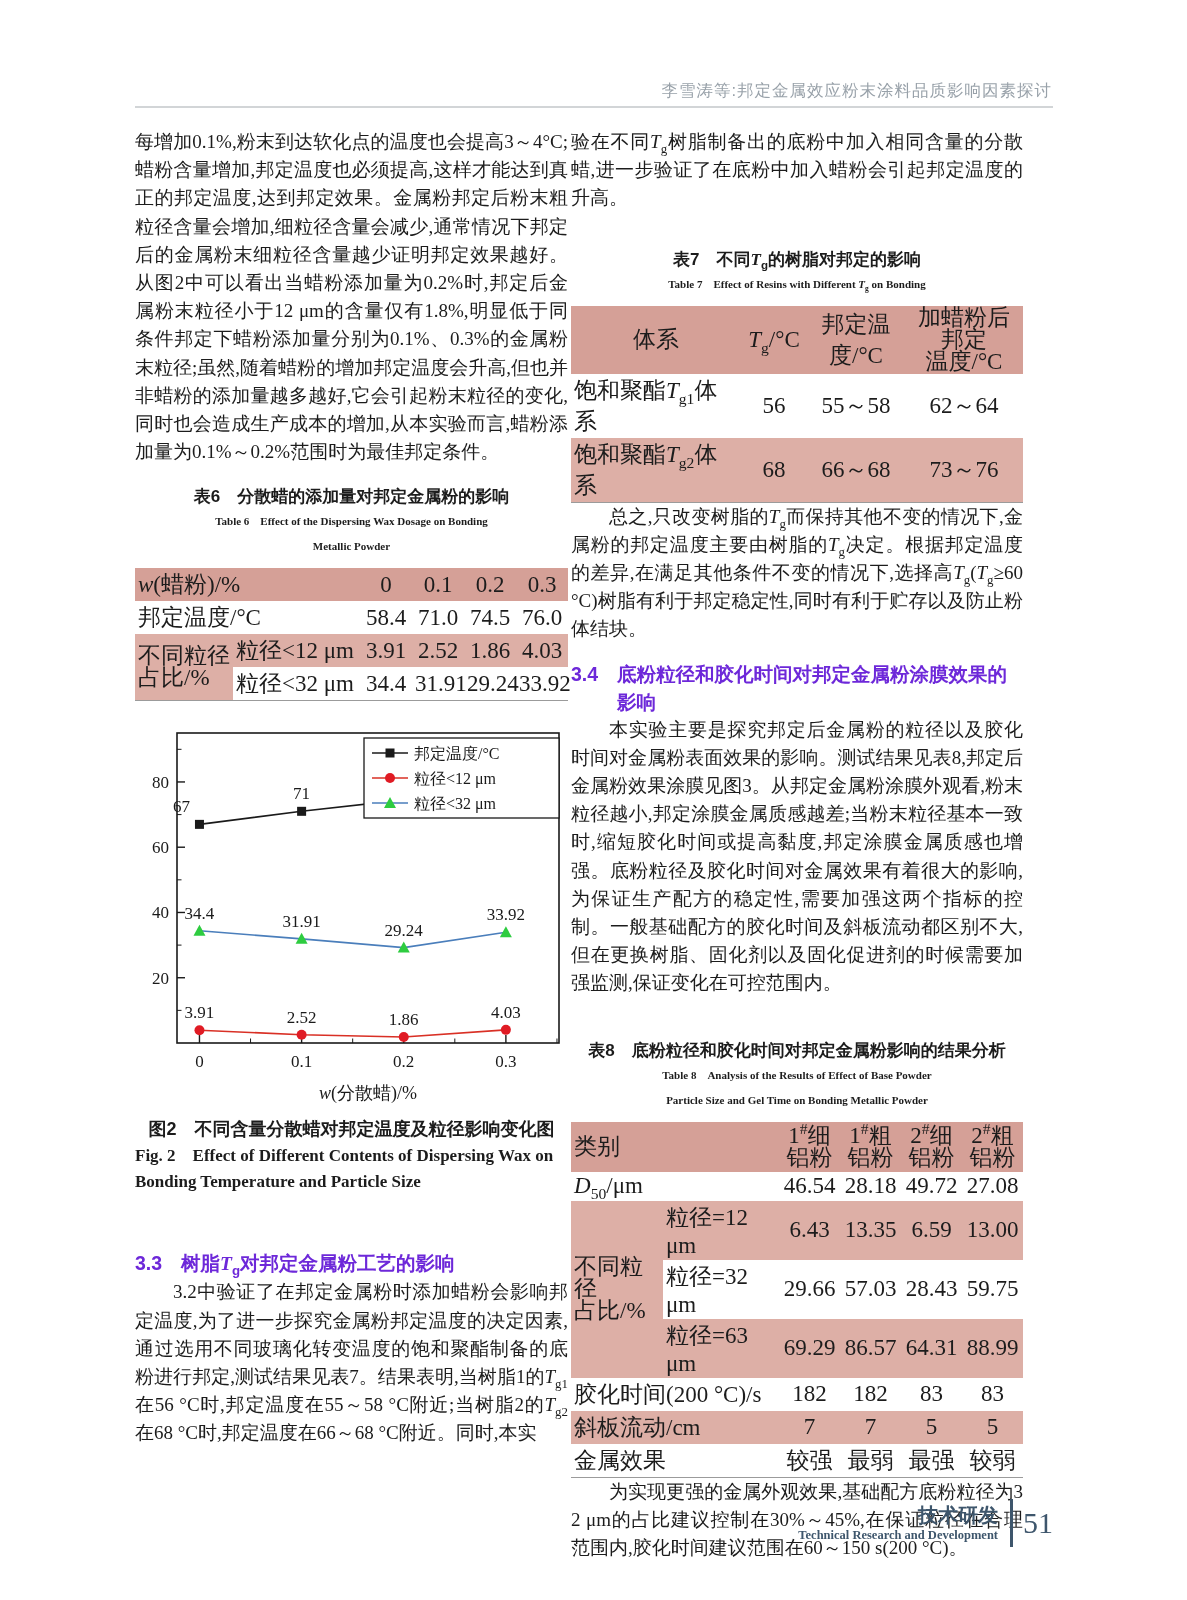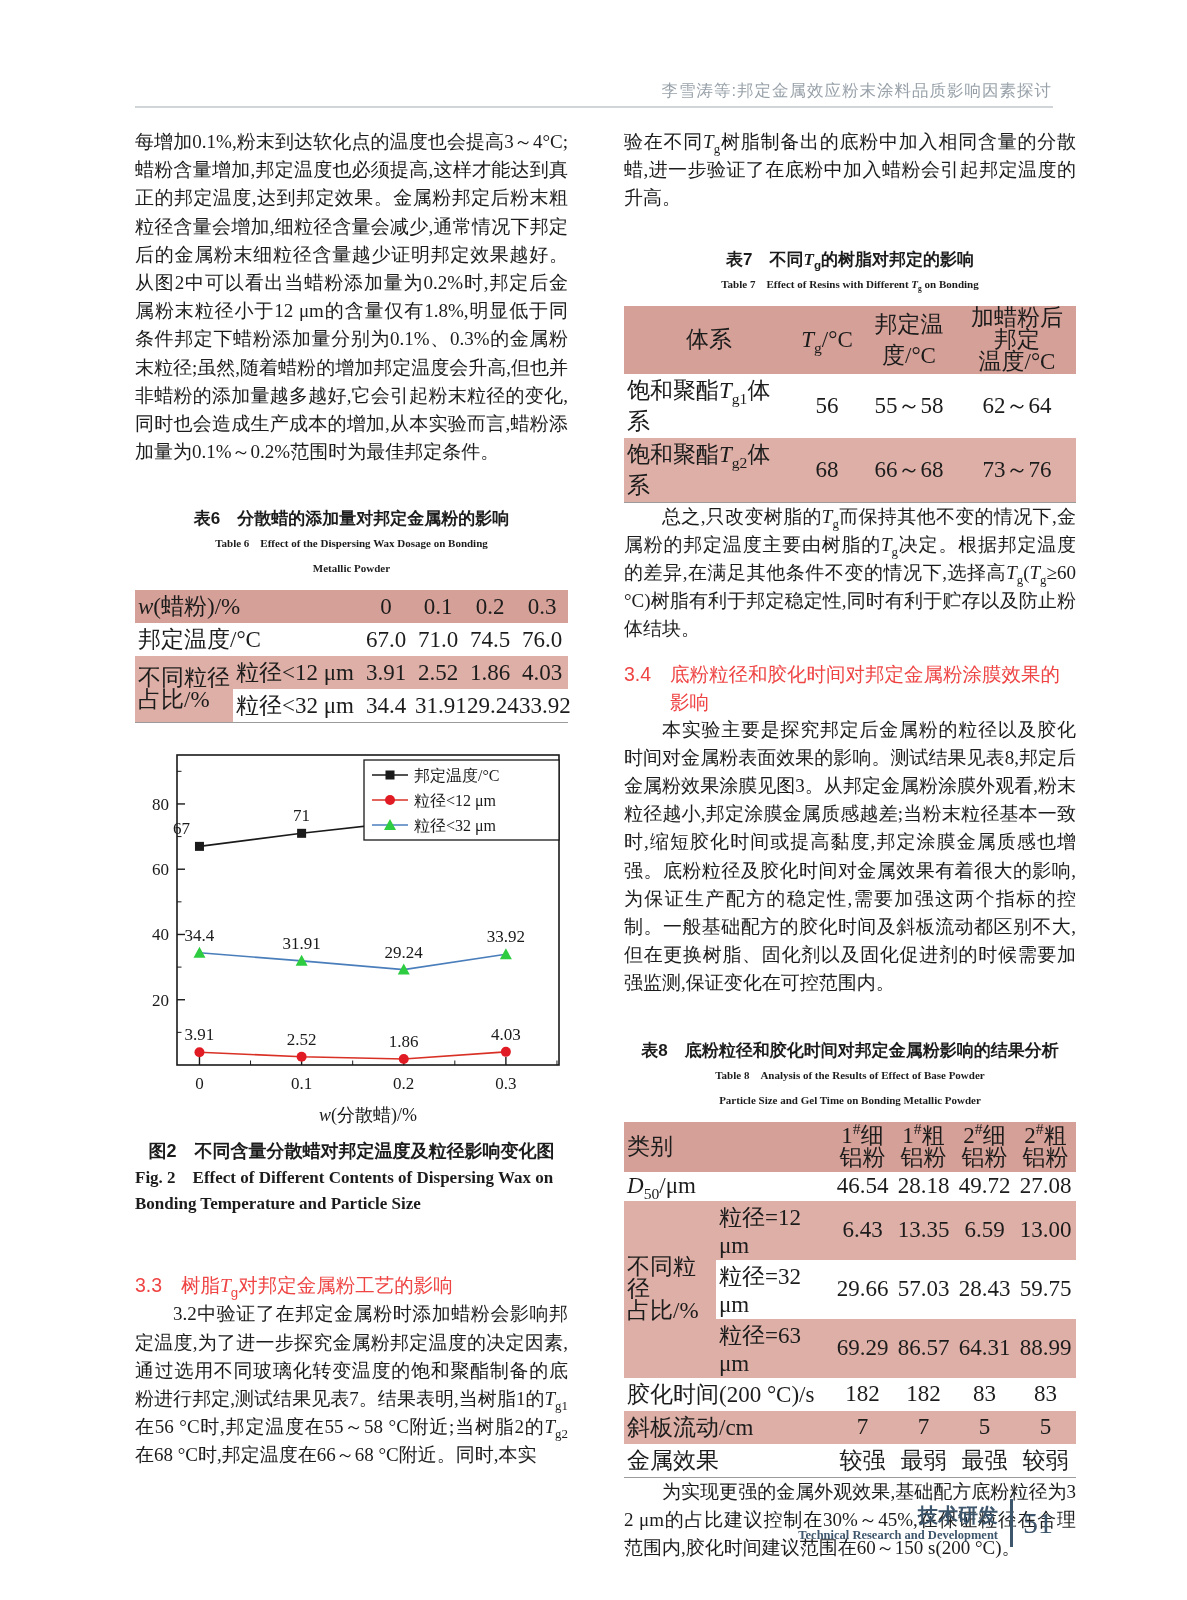--- a/index.html
+++ b/index.html
@@ -3,46 +3,46 @@
 <meta charset="utf-8">
 <style>
   html,body{margin:0;padding:0;background:#ffffff;}
   .page{position:relative;width:1187px;height:1600px;background:#ffffff;overflow:hidden;
         font-family:"Liberation Serif",serif;color:#1c1c1c;}
   .running-head{position:absolute;top:80px;right:135px;font-family:"Liberation Sans",sans-serif;
         font-size:16.5px;color:#98a1a9;letter-spacing:1px;}
   .head-rule{position:absolute;top:106px;left:135px;width:918px;height:1.5px;background:#d2d5d7;}
   .col{position:absolute;top:128px;}
   .col-left{left:135px;width:433px;}
-  .col-right{left:624px;width:452px;}
+  .col-right{left:571px;width:452px;}
   p.body{font-size:19px;line-height:28.2px;text-align:justify;text-justify:inter-character;
          margin:0;word-break:break-all;}
   p.indent{text-indent:2em;}
   sub,sup{font-size:68%;line-height:0;}
   i{font-family:"Liberation Serif",serif;}
-  .tbl-block{margin-top:40px;}
+  .tbl-block{margin-top:18px;}
   .tbl-title-cn{font-family:"Liberation Sans",sans-serif;font-weight:bold;font-size:17px;
         text-align:center;line-height:25px;}
   .tbl-title-en{font-family:"Liberation Serif",serif;font-weight:bold;font-size:11px;
         text-align:center;line-height:25px;}
   table.dtable{border-collapse:collapse;width:100%;font-size:23px;margin-top:9px;
         border-bottom:1.5px solid #9b9b9b;table-layout:fixed;}
   table.dtable td{height:27px;padding:1px 3px;vertical-align:middle;}
   td.lbl{text-align:left;padding-left:7px;}
   td.val{text-align:center;}
   .pinkH{background:#d5a097;}
   .pinkR{background:#ddafa6;}
   .prewrap{white-space:pre-line;text-align:center;line-height:22px;}
   .figure{margin-top:26px;}
   .fig-caption-cn{font-family:"Liberation Sans",sans-serif;font-weight:bold;font-size:18px;
         text-align:center;margin-top:0;line-height:27px;}
   .fig-caption-en{font-family:"Liberation Serif",serif;font-weight:bold;font-size:17px;
         line-height:26px;}
   .sec-head{display:flex;margin-top:54px;font-family:"Liberation Sans",sans-serif;
-        font-weight:normal;font-size:19.5px;color:#ef4444;line-height:28px;}
+        font-weight:bold;font-size:19.5px;color:#6d28d9;line-height:28px;}
   .sec-head .sec-num{flex:none;width:46px;}
   .sec-head .sec-title{flex:1;}
   .after-head{margin-top:7px;}
   .mt42{margin-top:42px;} .mt16{margin-top:16px;} .mt34{margin-top:34px;}
   .mt40{margin-top:40px;} .mt44{margin-top:44px;}
   .footer{position:absolute;right:134px;bottom:53px;display:flex;align-items:center;}
   .footer .ftext{text-align:right;color:#3e566c;}
   .footer .f-cn{font-family:"Liberation Sans",sans-serif;font-weight:bold;font-size:20px;line-height:24px;}
   .footer .f-en{font-family:"Liberation Serif",serif;font-weight:bold;font-size:12.5px;line-height:16px;}
   .footer .fbar{width:3px;height:48px;background:#3e566c;margin:0 10px 0 12px;}
@@ -77,21 +77,21 @@
         <tbody>
             <tr class="pinkH">
           <td class="lbl" colspan="2"><i>w</i>(蜡粉)/%</td>
           <td class="val">0</td>
           <td class="val">0.1</td>
           <td class="val">0.2</td>
           <td class="val">0.3</td>
         </tr>
         <tr>
           <td class="lbl" colspan="2">邦定温度/°C</td>
-          <td class="val">67.0</td>
+          <td class="val">58.4</td>
           <td class="val">71.0</td>
           <td class="val">74.5</td>
           <td class="val">76.0</td>
         </tr>
         <tr class="pinkR">
           <td class="lbl prewrap pinkR" rowspan="2" style="text-align:left">不同粒径
 占比/%</td>
           <td class="lbl">粒径&lt;12 μm</td>
           <td class="val">3.91</td>
           <td class="val">2.52</td>

